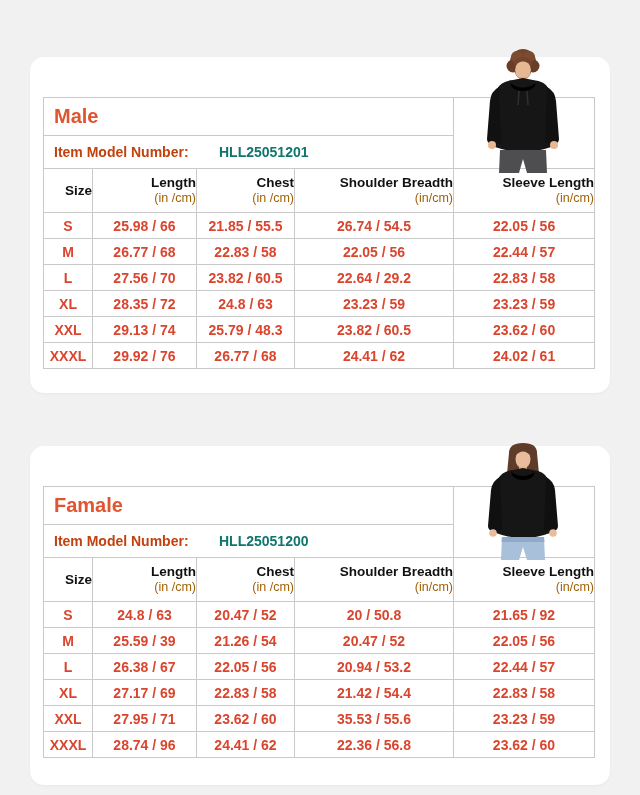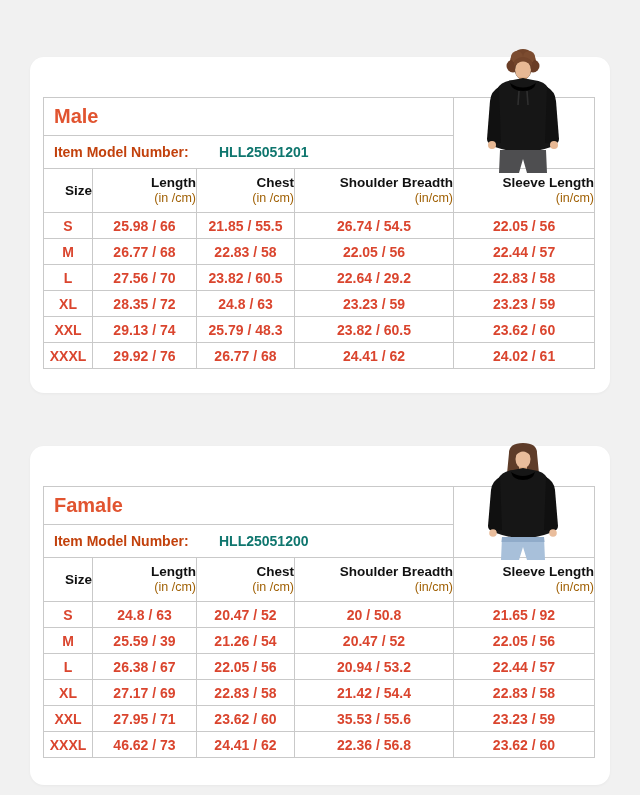--- a/index.html
+++ b/index.html
@@ -274,21 +274,21 @@
       </tr>
       <tr class="data-row">
         <td>XXL</td>
         <td>27.95 / 71</td>
         <td>23.62 / 60</td>
         <td>35.53 / 55.6</td>
         <td>23.23 / 59</td>
       </tr>
       <tr class="data-row">
         <td>XXXL</td>
-        <td>46.62 / 73</td>
+        <td>28.74 / 96</td>
         <td>24.41 / 62</td>
         <td>22.36 / 56.8</td>
         <td>23.62 / 60</td>
       </tr>
     </tbody>
       </table>
 
     <svg class="person person-female" viewBox="0 0 112 119">
 
       <path d="M42 12 q0 -10 14 -10 q14 0 14 10 l5 52 q-5 6 -11 3 l-2 -24 l-12 0 l-2 24 q-6 3 -11 -3 z" fill="#5e3c29"></path>

